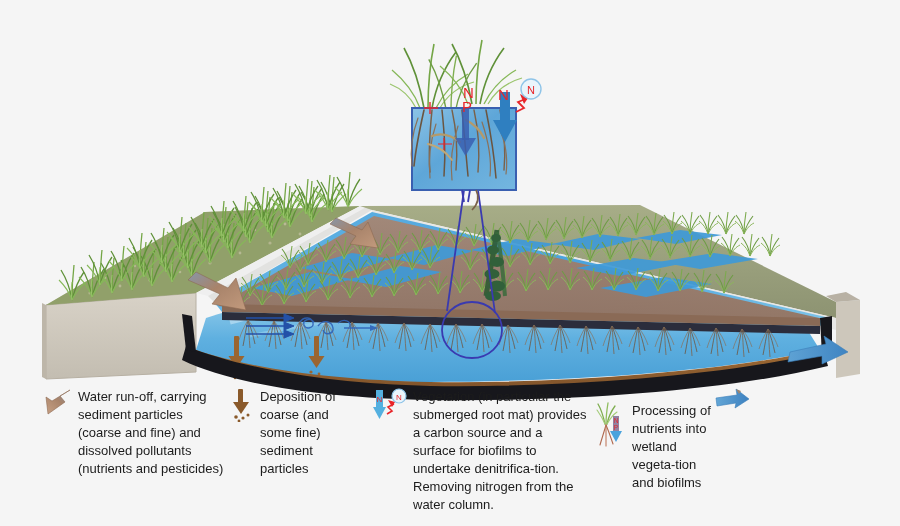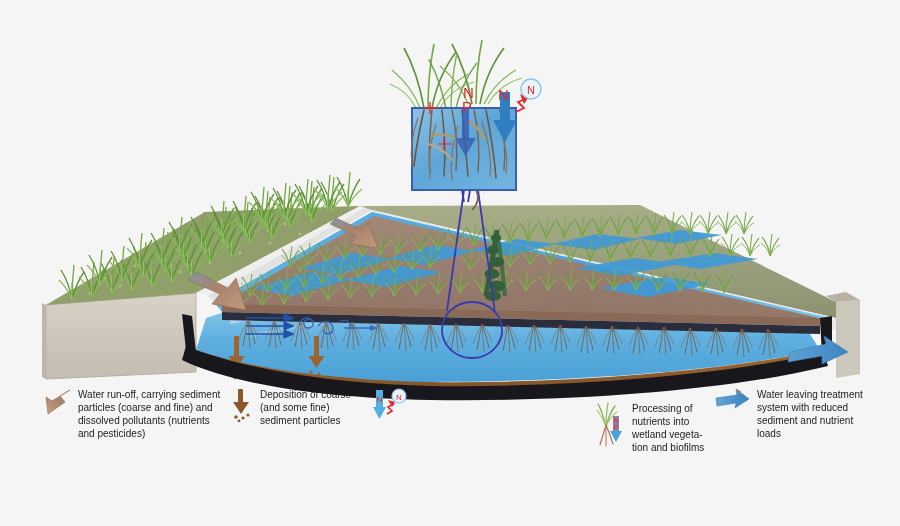--- a/index.html
+++ b/index.html
@@ -24,22 +24,22 @@
     align-items:flex-start;
     gap:6px;
   }
   .legend-icon{
     flex:0 0 auto;
     width:30px;height:46px;
     position:relative;
   }
   .legend-text{
     font-family:"Liberation Sans", sans-serif;
-    font-size:10px;
-    line-height:13px;
+    font-size:13px;
+    line-height:18px;
     color:#1c1c1c;
     white-space:pre-line;
   }
   #li0{left:44px;top:10px;width:180px;}
   #li1{left:228px;top:10px;width:130px;}
   #li2{left:373px;top:10px;width:215px;}
   #li3{left:596px;top:24px;width:120px;}
   #li4{left:715px;top:10px;width:160px;}
   #li0 .legend-icon{width:28px;}
   #li1 .legend-icon{width:26px;}
@@ -525,20 +525,21 @@
         <svg width="34" height="34" viewBox="0 0 34 34">
           <rect x="3" y="2" width="7" height="18" fill="#54b0e0"></rect>
           <polygon points="0,19 13,19 6.5,31" fill="#54b0e0"></polygon>
           <text x="6.5" y="14" text-anchor="middle" font-family="'Liberation Sans',sans-serif" font-size="8" fill="#e8252a">N</text>
           <path d="M14,26 l5,-3 l-4,-4 l6,-3" stroke="#e8252a" stroke-width="1.6" fill="none"></path>
           <polygon points="22,14 15,12 19,19" fill="#e8252a"></polygon>
           <circle cx="26" cy="8" r="7" fill="#eaf4fb" stroke="#8fc4e8" stroke-width="1.2"></circle>
           <text x="26" y="11.5" text-anchor="middle" font-family="'Liberation Sans',sans-serif" font-size="8" fill="#e8252a">N</text>
         </svg>
       </div>
+      <div class="legend-text">Vegetation (in particular the submerged root mat) provides a carbon source and a surface for biofilms to undertake denitrifica-tion. Removing nitrogen from the water column.</div>
     </div>
 
     <div class="legend-item" id="li3">
       <div class="legend-icon">
         <svg width="30" height="46" viewBox="0 0 30 46">
           <g fill="none" stroke-linecap="round">
             <path d="M9,22 C7,13 5,7 2,2" stroke="#7fae50" stroke-width="1.3"></path>
             <path d="M10,22 C10,13 11,7 12,1" stroke="#8fbd5e" stroke-width="1.3"></path>
             <path d="M11,22 C13,13 16,8 19,4" stroke="#7fae50" stroke-width="1.3"></path>
             <path d="M9,22 C6,15 3,11 1,8" stroke="#a3cb78" stroke-width="1.1"></path>
@@ -563,16 +564,15 @@
           <defs>
             <linearGradient id="lgBlue" x1="0" y1="0" x2="1" y2="0">
               <stop offset="0%" stop-color="#63a6d6"></stop>
               <stop offset="100%" stop-color="#3d81c0"></stop>
             </linearGradient>
           </defs>
           <path d="M1,10 L22,7 L21,1 L34,11 L20,20 L21,15 L2,18 Z" fill="url(#lgBlue)" stroke="#3b7db8" stroke-width=".6"></path>
           <path d="M21,1 L26,3 L24,6 Z" fill="#9c8570"></path>
         </svg>
       </div>
-      <div class="legend-text">Water leaving treatment system with reduced sediment and nutrient loads</div>
     </div>
   </div>
 </div>
 
 </body></html>

